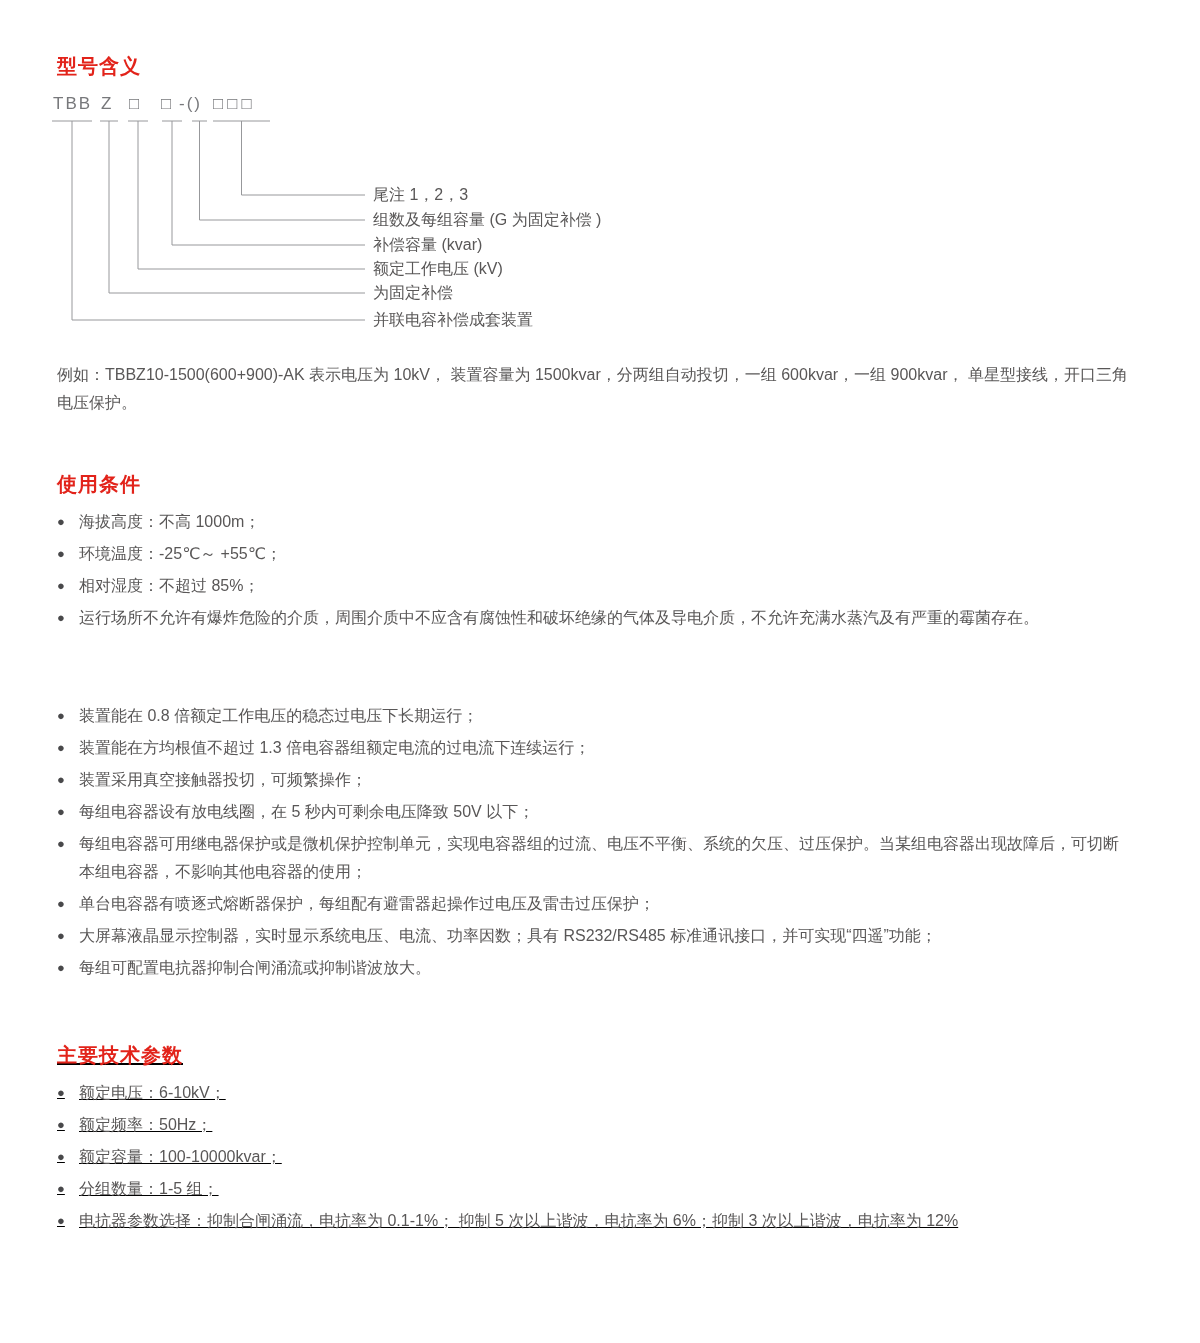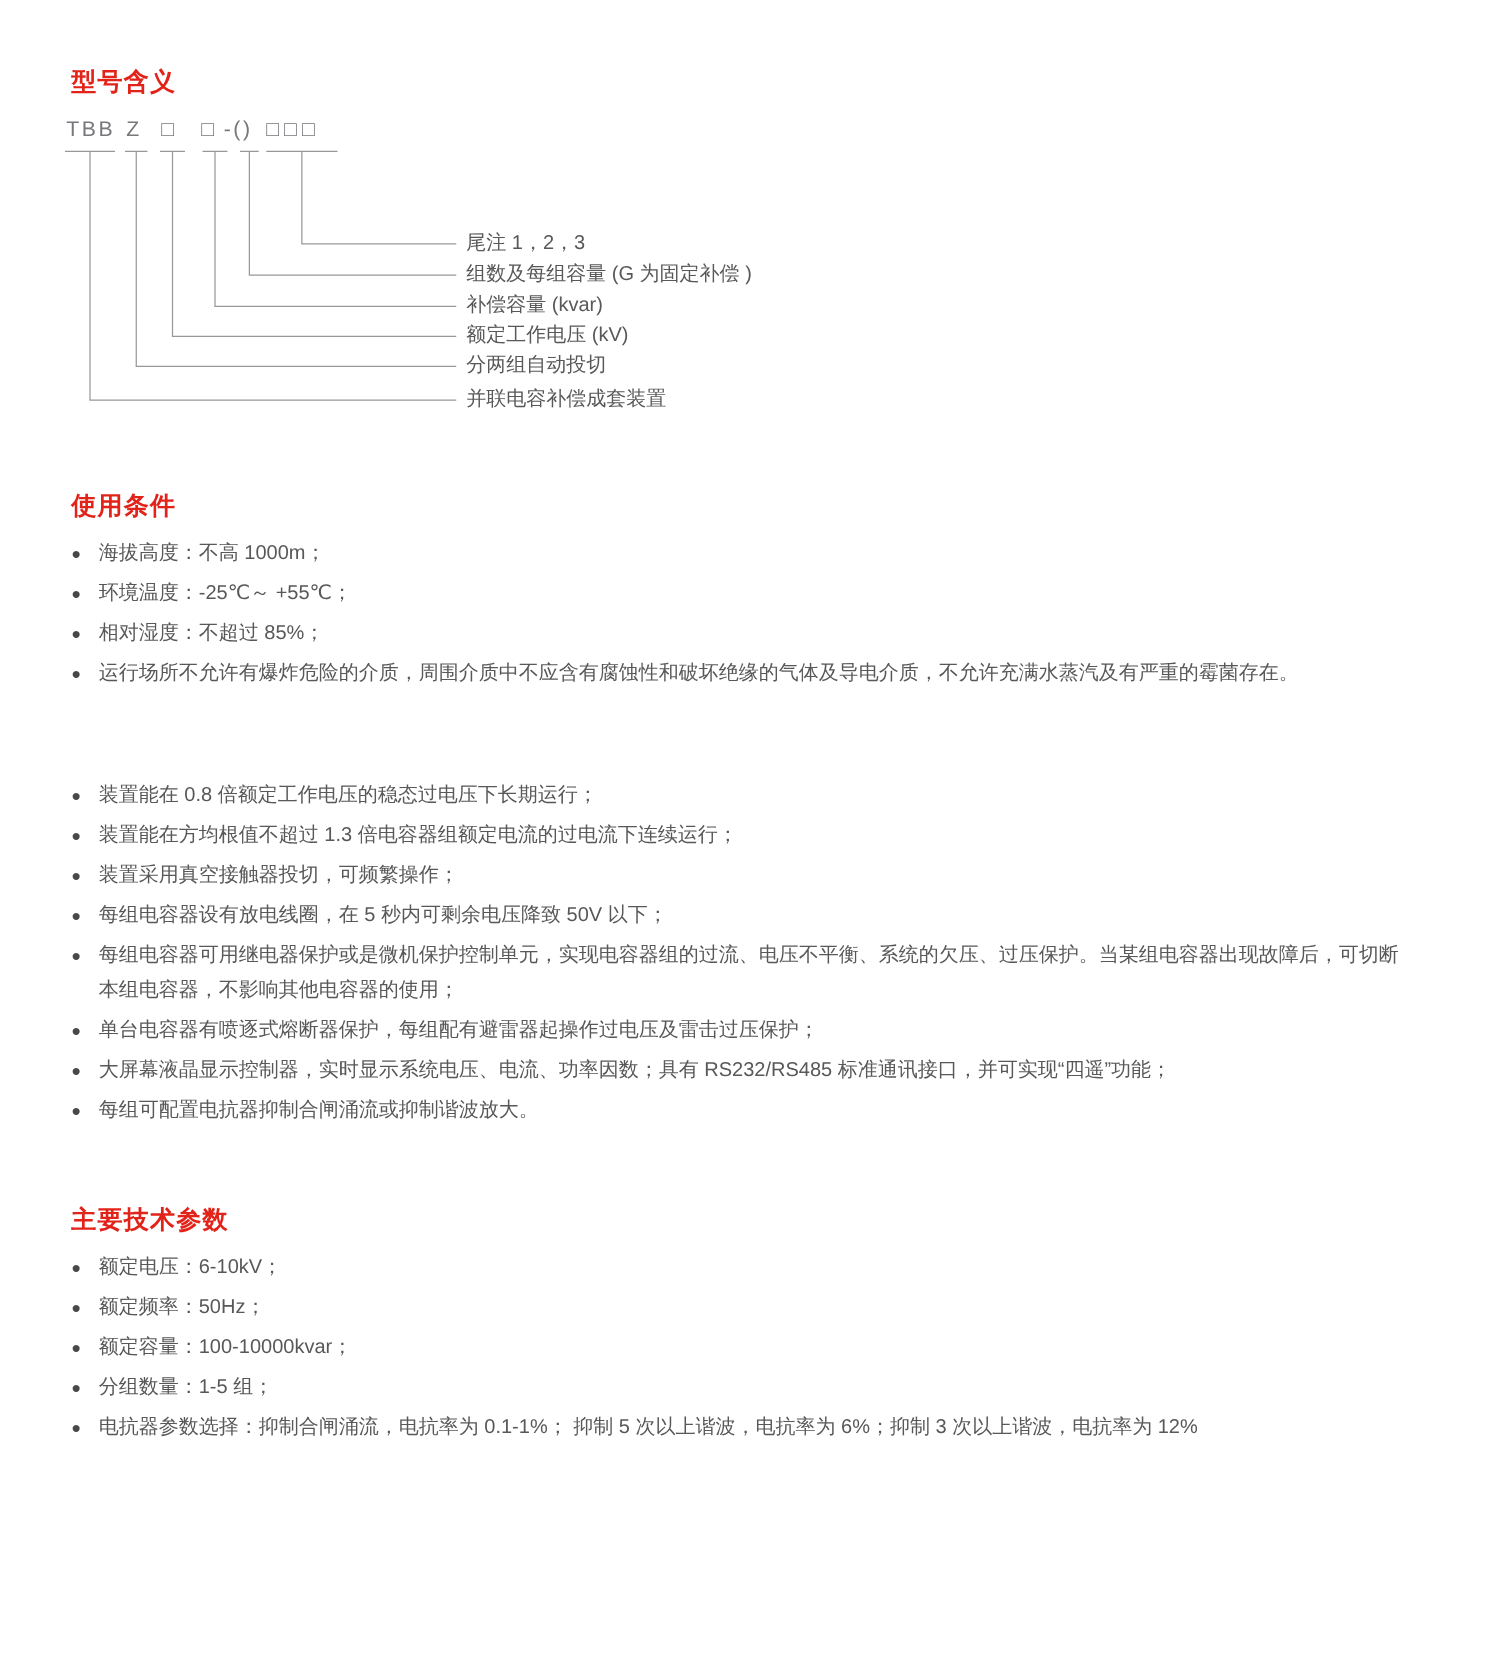--- a/index.html
+++ b/index.html
@@ -25,21 +25,21 @@
     line-height:20px;white-space:nowrap;
   }
   
   .example{
     margin:23px 0 0 0;font-size:16px;color:#595757;line-height:28px;
     max-width:1100px;
   }
   
   .sec-usage{margin-top:56px;}
   .sec-features{margin-top:70px;}
-  .sec-params{margin-top:62px;}
+  .sec-params{margin-top:62px;text-decoration:underline;}
   ul.bullets{
     list-style:none;margin:12px 0 0 0;padding:0;
     font-size:16px;color:#595757;
   }
   ul.bullets li{
     display:flex;align-items:flex-start;
     line-height:28px;margin-bottom:4px;
   }
   ul.bullets .dot{
     flex:0 0 22px;color:#48484a;font-size:13px;line-height:28px;
@@ -78,24 +78,25 @@
       <span class="code-part" style="left:49px">Z</span>
       <span class="code-part" style="left:77px">□</span>
       <span class="code-part" style="left:109px">□</span>
       <span class="code-part" style="left:127px">-()</span>
       <span class="code-part" style="left:161px; letter-spacing:4px">□□□</span>
 
       <span class="code-label" style="top:93px">尾注 1，2，3</span>
       <span class="code-label" style="top:118px">组数及每组容量 (G 为固定补偿 )</span>
       <span class="code-label" style="top:143px">补偿容量 (kvar)</span>
       <span class="code-label" style="top:167px">额定工作电压 (kV)</span>
-      <span class="code-label" style="top:191px">分两组自动投切</span>
+      <span class="code-label" style="top:191px">为固定补偿</span>
       <span class="code-label" style="top:218px">并联电容补偿成套装置</span>
     </div>
 
+    <p class="example">例如：TBBZ10-1500(600+900)-AK 表示电压为 10kV， 装置容量为 1500kvar，分两组自动投切，一组 600kvar，一组 900kvar， 单星型接线，开口三角电压保护。</p>
   </section>
 
   <section class="sec-usage">
     <h2 class="sec-title">使用条件</h2>
     <ul class="bullets">
       <li>
           <span class="dot">●</span>
           <span class="txt">海拔高度：不高 1000m；</span>
         </li>
       <li>

